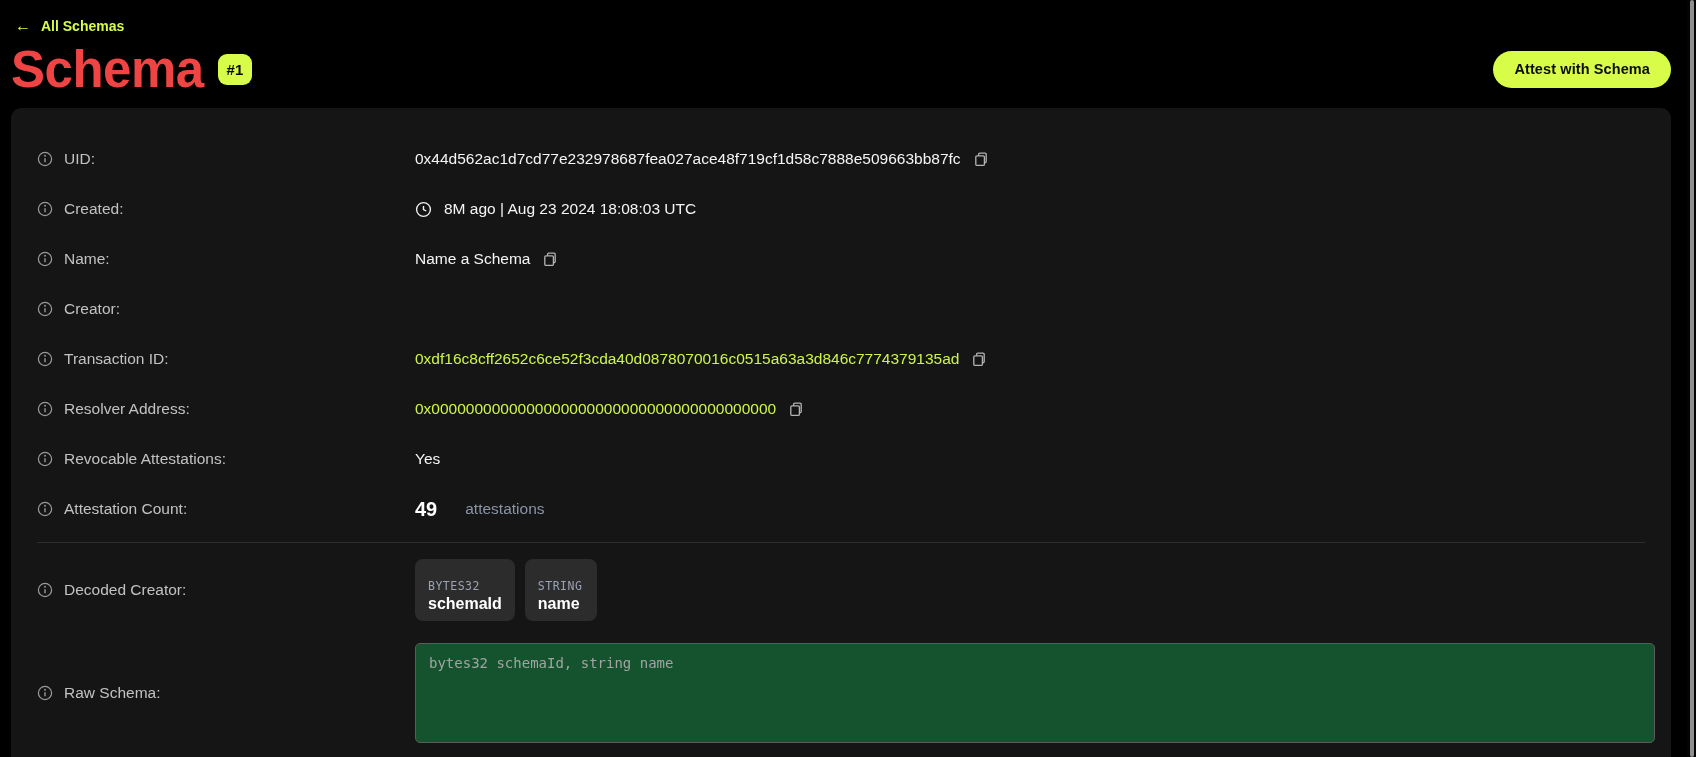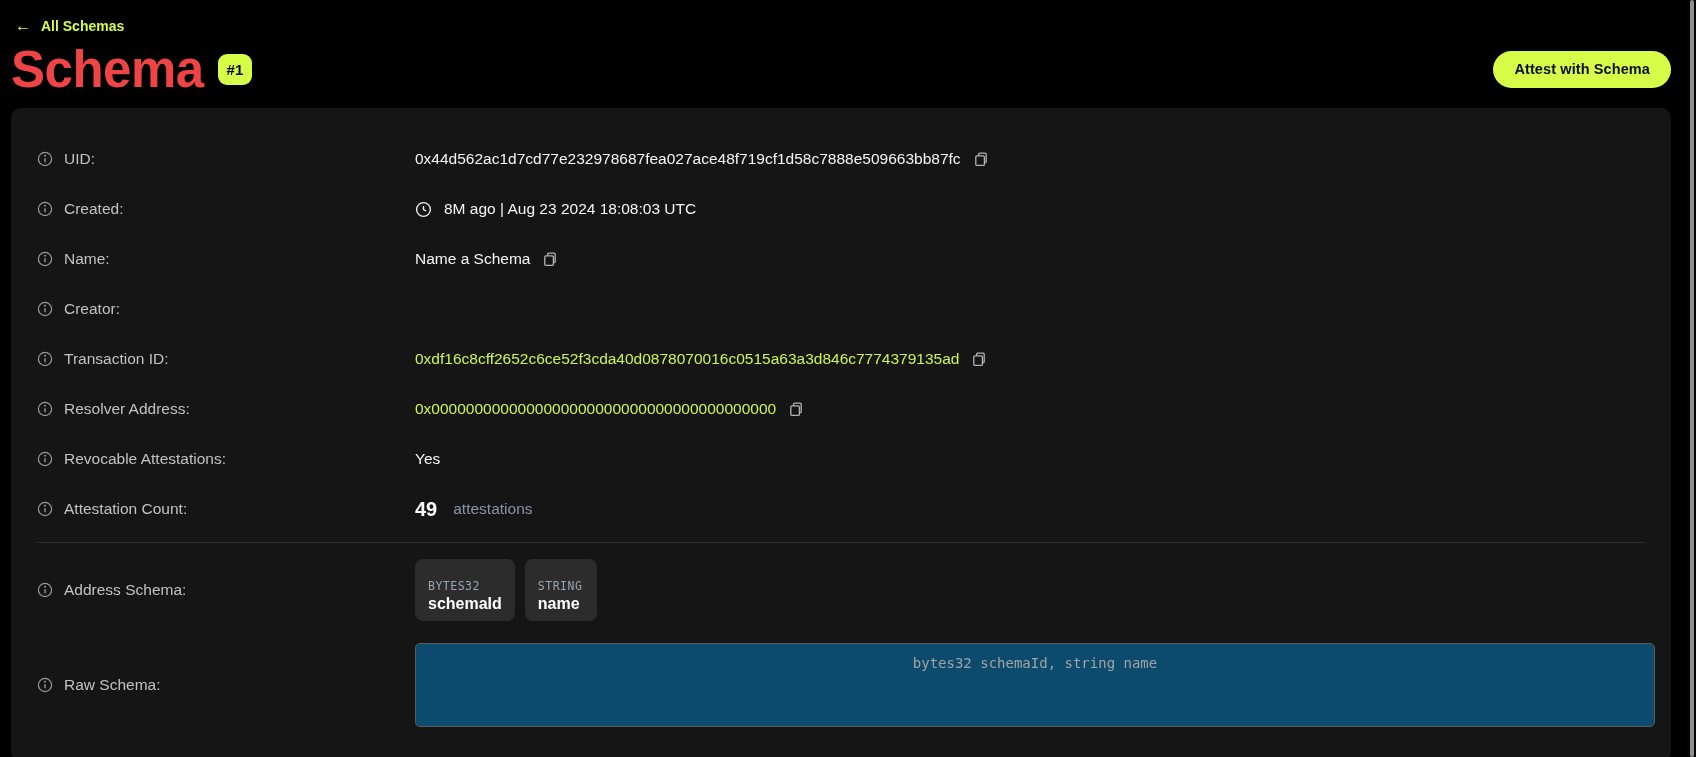--- a/index.html
+++ b/index.html
@@ -53,41 +53,41 @@
     flex:0 0 388px;display:flex;align-items:center;gap:11px;
     padding-left:10px;color:var(--label);font-size:15.5px;
   }
   .row-value{
     display:flex;align-items:center;gap:12px;
     font-size:15.5px;color:#f5f5f5;
   }
   .row-value.link a{color:var(--link);text-decoration:none;cursor:pointer;}
   .icon-btn{background:none;border:none;padding:0;cursor:pointer;display:inline-flex;align-items:center;}
   .count-num{font-weight:700;font-size:20px;color:#fff;}
-  .count-suffix{color:var(--muted);font-size:15.5px;margin-left:4px;}
+  .count-suffix{color:var(--muted);font-size:15.5px;margin-left:16px;}
   .divider{border-top:1px solid #2e2e2e;margin:8px 10px 0 10px;}
   
   .row.tall{align-items:center;min-height:0;}
   .decoded-row{margin-top:16px;}
   .chips{display:flex;gap:10px;}
   .chip{
     background:#2c2c2c;border-radius:8px;padding:20px 13px 8px 13px;
     display:flex;flex-direction:column;gap:2px;min-width:72px;
   }
   .chip-type{
     font-family:"DejaVu Sans Mono","Liberation Mono",monospace;
     font-size:11.5px;color:#9aa3b5;letter-spacing:0.5px;
   }
   .chip-name{font-size:16px;font-weight:600;color:#fff;}
   
   .raw-row{margin-top:22px;align-items:center;}
   .raw-box{
-    flex:1;height:84px;background:#0c4a6e;border:1px solid #5c5c5c;border-radius:5px;
+    flex:1;height:100px;background:#14532d;border:1px solid #5c5c5c;border-radius:5px;
     padding:11px 13px;font-family:"DejaVu Sans Mono","Liberation Mono",monospace;
-    font-size:14px;color:#a3a3a3;white-space:pre-wrap;overflow:auto;text-align:center;
+    font-size:14px;color:#a3a3a3;white-space:pre-wrap;overflow:auto;
   }
   
   .scrollbar-track{position:absolute;top:0;right:0;width:9px;height:757px;background:#040404;}
   .scrollbar-thumb{position:absolute;top:0;right:2px;width:4px;height:757px;background:#8f8f8f;border-radius:2px;}
   svg.ico{display:block;}
 </style>
 </head>
 <body>
 
 <div class="page">
@@ -246,21 +246,21 @@
 
     <div class="divider"></div>
 
     <div class="row tall decoded-row">
       <div class="row-label">
         <svg class="ico" viewBox="0 0 16 16" width="16" height="16">
             <circle cx="8" cy="8" r="6.6" fill="none" stroke="#9a9a9a" stroke-width="1.2"></circle>
             <line x1="8" y1="7.2" x2="8" y2="11.2" stroke="#9a9a9a" stroke-width="1.4"></line>
             <circle cx="8" cy="4.7" r="0.95" fill="#9a9a9a"></circle>
           </svg>
-        <span>Address Schema:</span>
+        <span>Decoded Creator:</span>
       </div>
       <div class="chips">
         <div class="chip">
           <span class="chip-type">BYTES32</span>
           <span class="chip-name">schemaId</span>
         </div>
         <div class="chip">
           <span class="chip-type">STRING</span>
           <span class="chip-name">name</span>
         </div>

